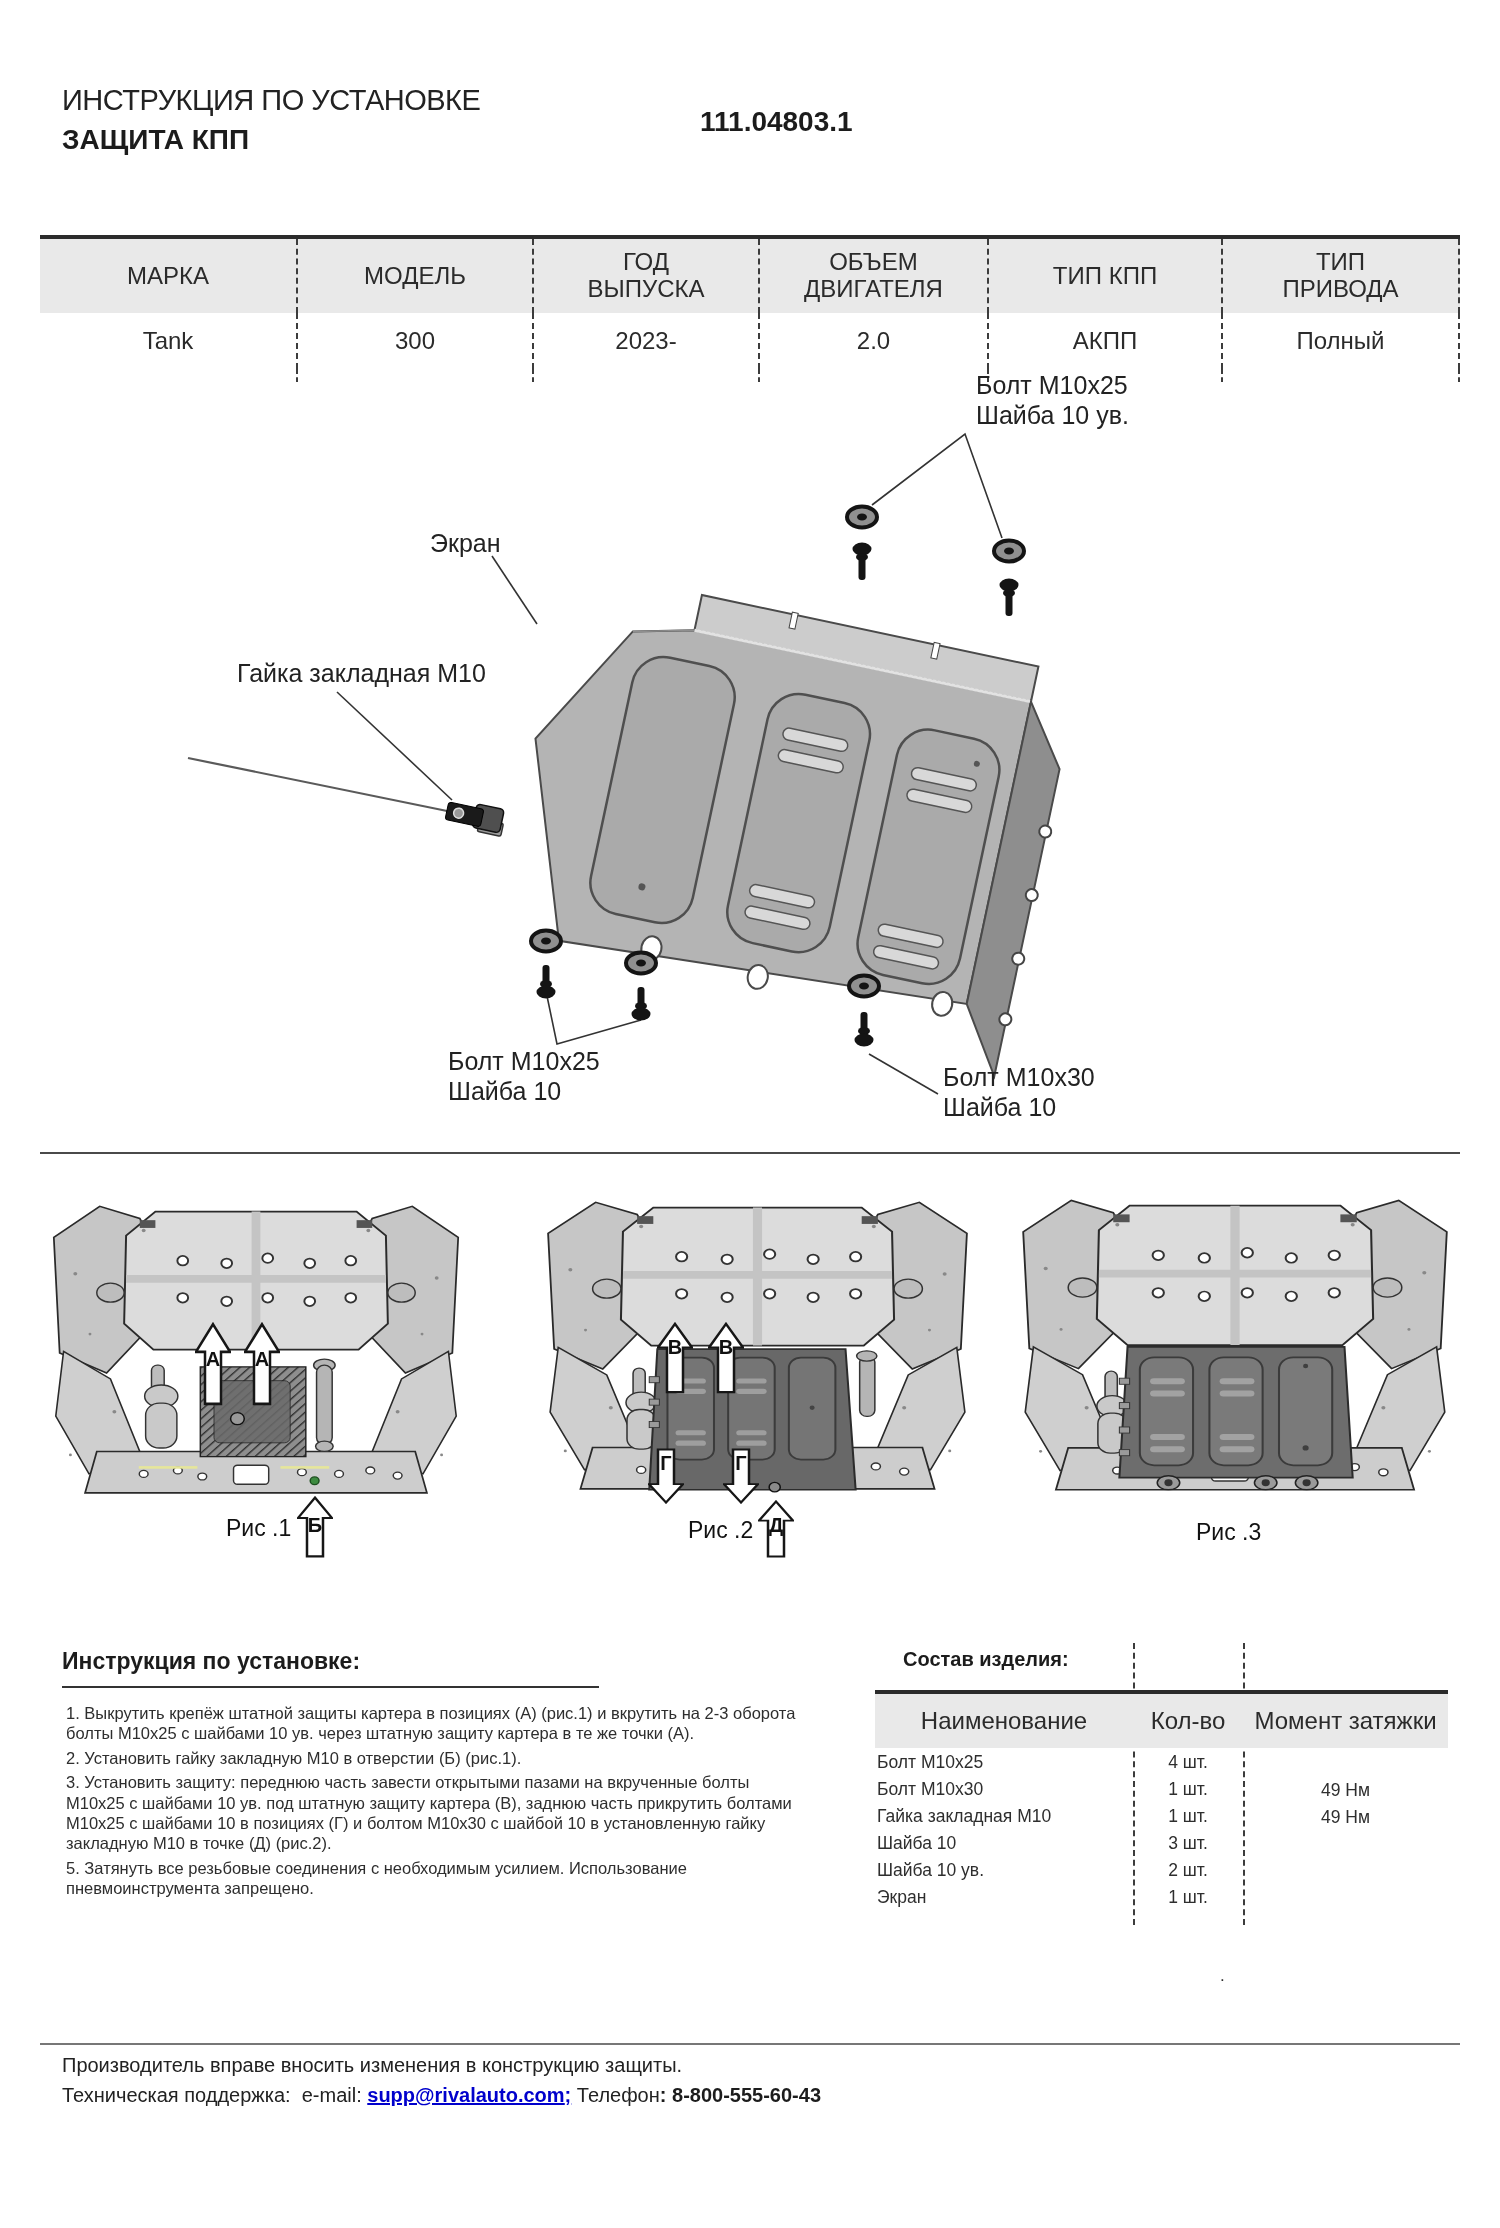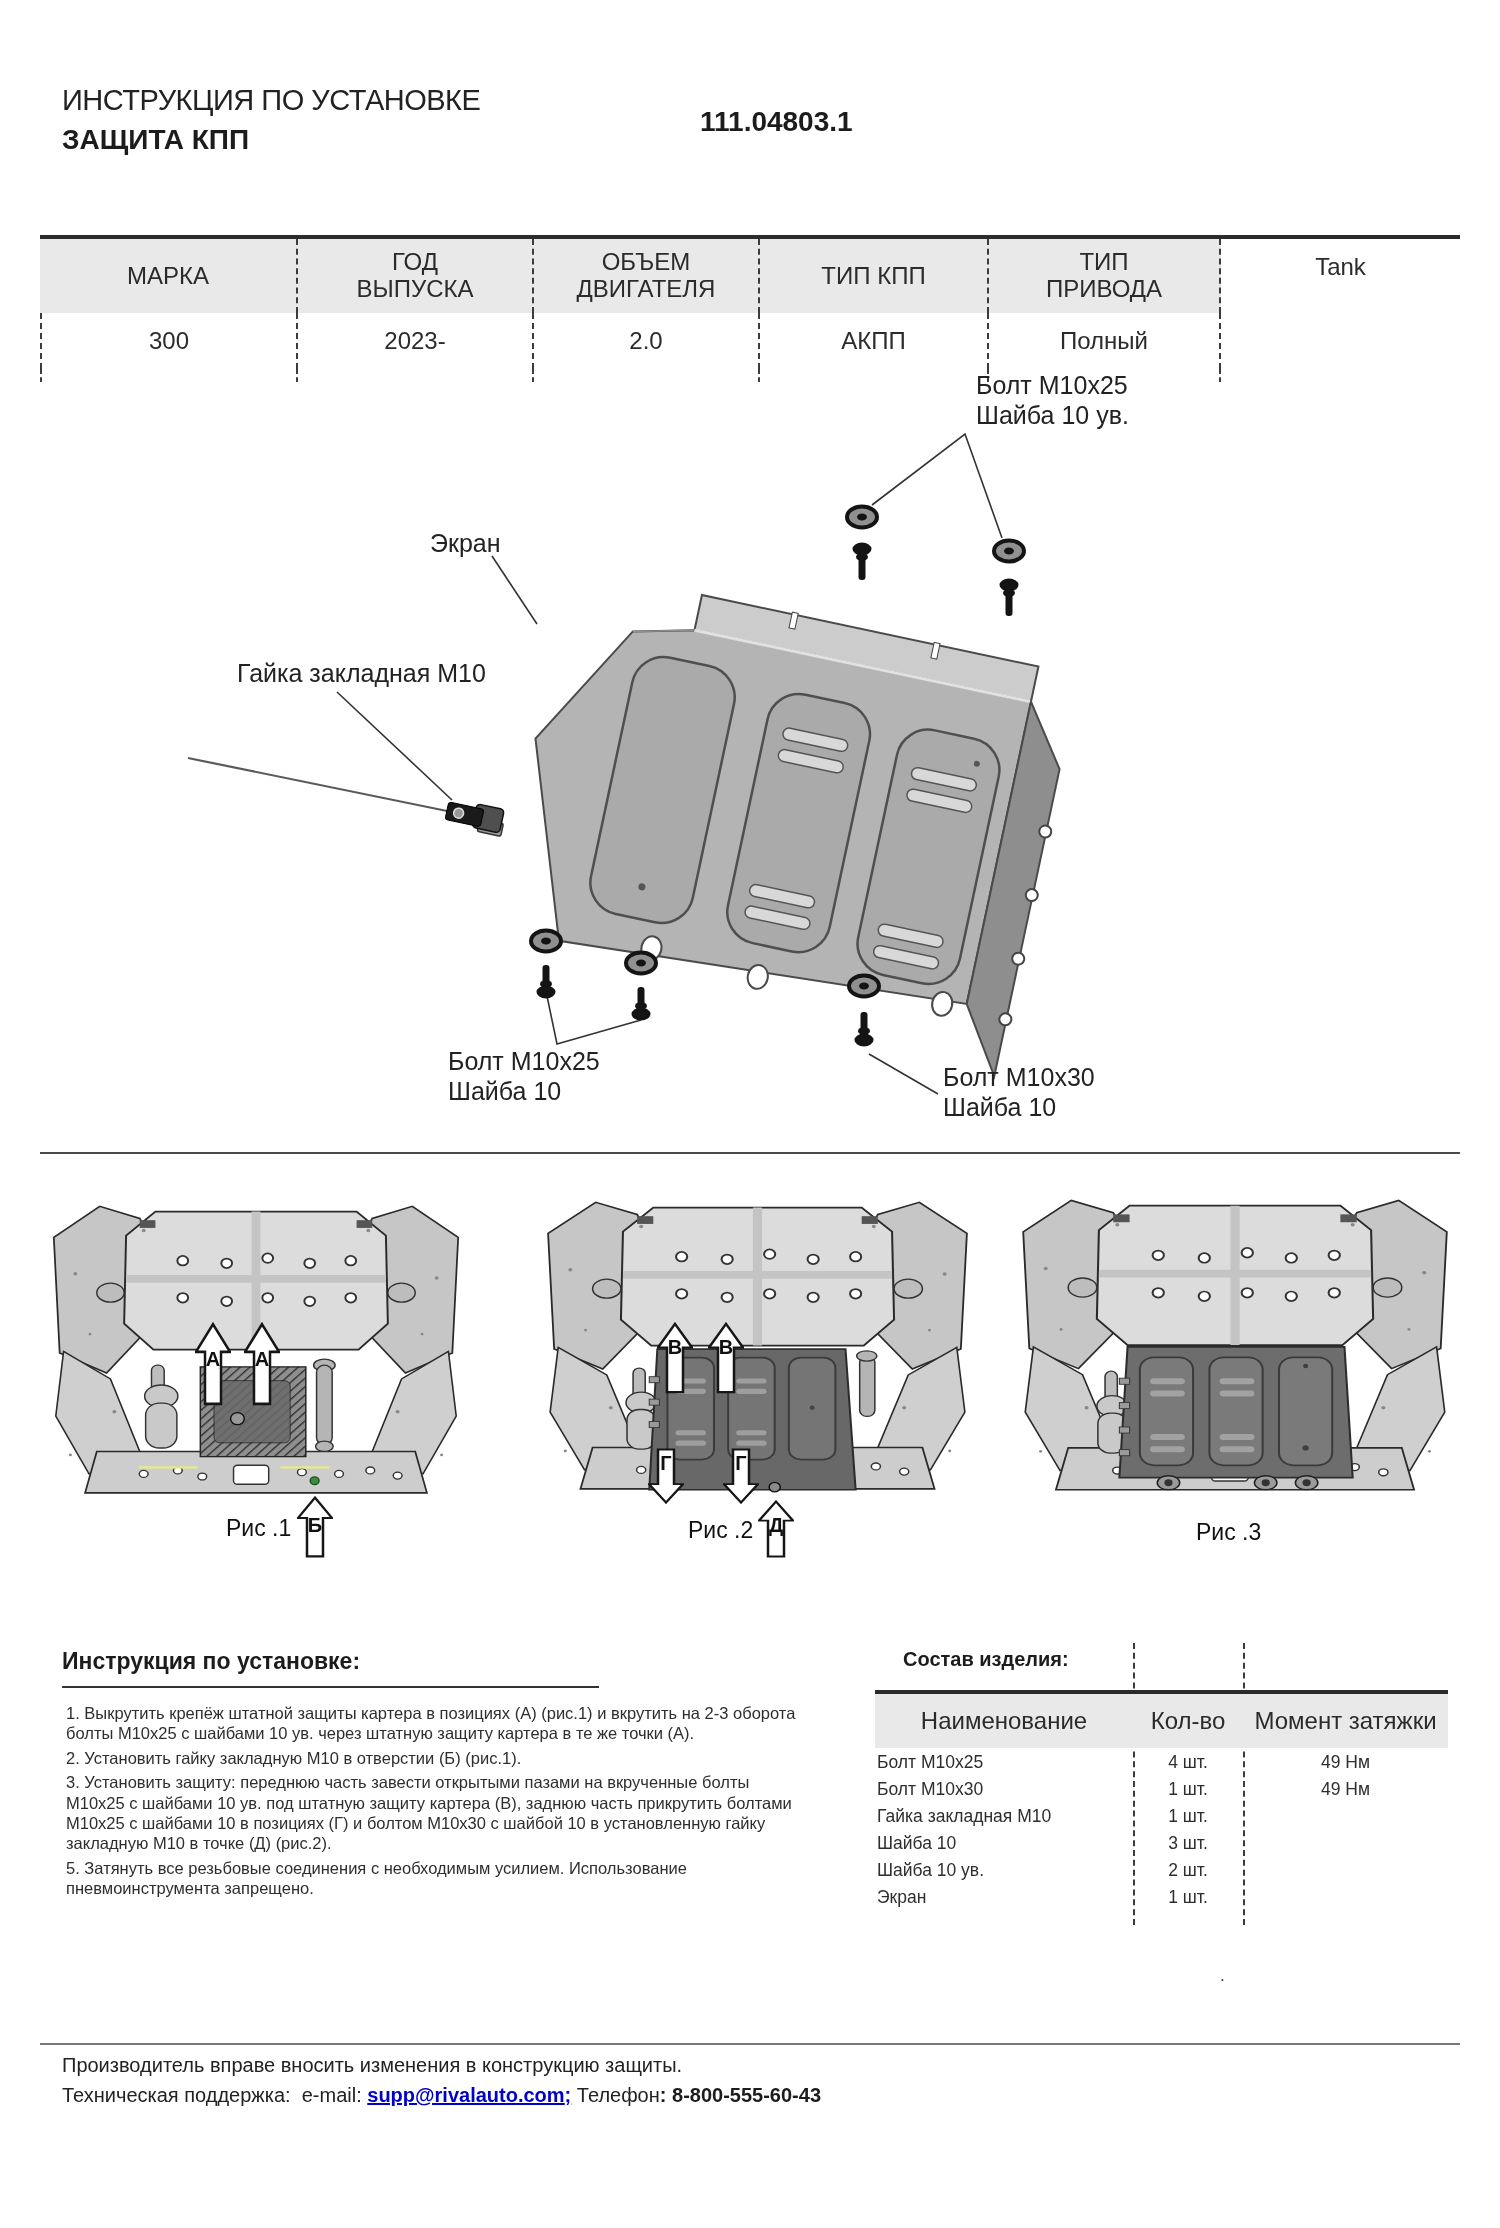--- a/index.html
+++ b/index.html
@@ -48,40 +48,41 @@
 
   
   .parts-title{left:903px;top:1648px;font-size:20px;font-weight:bold;color:#1c1c1c;}
   .pdash{position:absolute;width:0;border-left:2px dashed #3c3c3c;}
   .parts-topline{left:875px;top:1690px;width:573px;height:4px;background:#2b2b2b;}
   .parts-head{left:875px;top:1694px;width:573px;height:54px;background:#e9e9e9;}
   .ph{position:absolute;font-size:24px;color:#2b2b2b;top:1707px;text-align:center;}
   .prow span{position:absolute;font-size:17.5px;color:#2e2e2e;}
   .pname{left:877px;width:250px;}
   .pqty{left:1133px;width:110px;text-align:center;}
-  .ptq{left:1243px;width:205px;text-align:center;}
+  .ptq{left:1243px;width:205px;text-align:center;margin-top:28px;}
   .stray-dot{left:1220px;top:1966px;font-size:17px;color:#2e2e2e;}
 
   
   .footer-rule{left:40px;top:2043px;width:1420px;height:2px;background:#777;}
   .f1{left:62px;top:2054px;font-size:20px;color:#222;white-space:pre-wrap;}
   .f2{left:62px;top:2084px;font-size:20px;color:#222;white-space:pre-wrap;}
   .f2 .mail{color:#0000cc;font-weight:bold;text-decoration:underline;cursor:pointer;}
   .f2 .semi{color:#0000cc;font-weight:bold;text-decoration:underline;}
   .f2 .bold{font-weight:bold;color:#1c1c1c;}
 </style>
 </head>
 <body>
 
 <div class="abs doc-type">ИНСТРУКЦИЯ ПО УСТАНОВКЕ</div>
 <div class="abs doc-product">ЗАЩИТА КПП</div>
 <div class="abs part-number">111.04803.1</div>
 
 <div class="abs spec">
   <div class="hc">МАРКА</div>
+  <div class="hc bl">МОДЕЛЬ</div>
   <div class="hc bl">ГОД
 ВЫПУСКА</div>
   <div class="hc bl">ОБЪЕМ
 ДВИГАТЕЛЯ</div>
   <div class="hc bl">ТИП КПП</div>
   <div class="hc bl br">ТИП
 ПРИВОДА</div>
 
   <div class="vc">Tank</div>
   <div class="vc bl">300</div>

